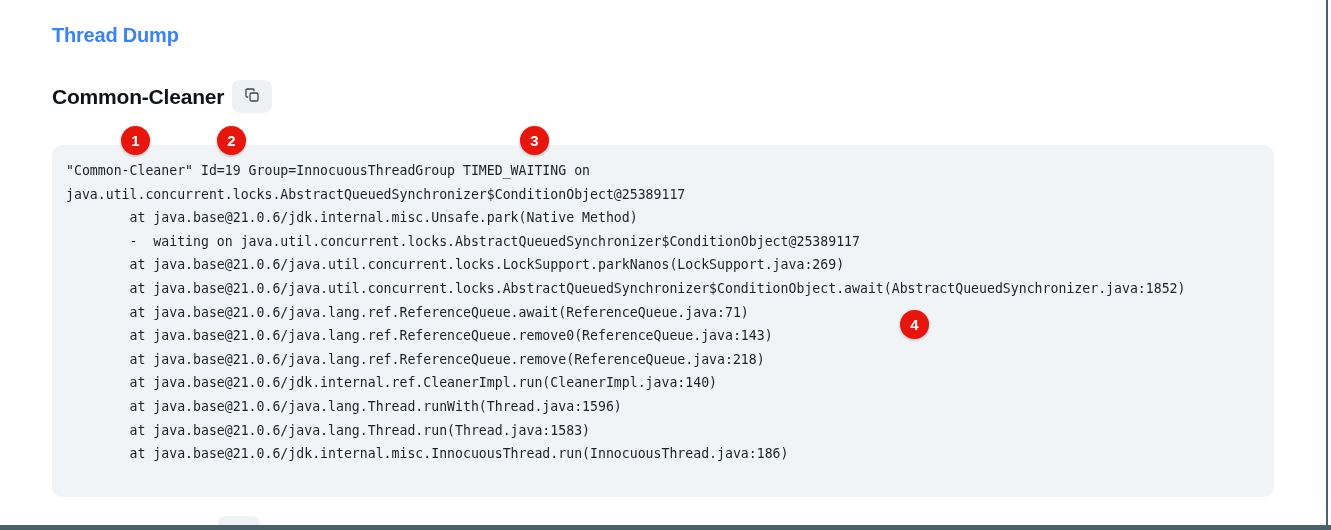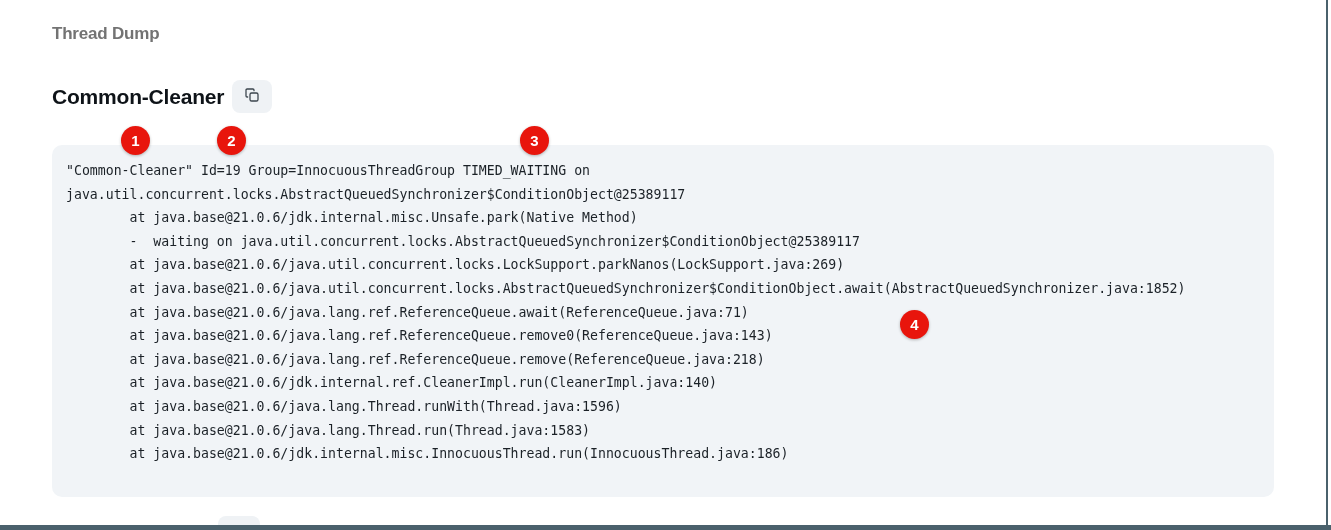--- a/index.html
+++ b/index.html
@@ -41,24 +41,24 @@
     left: 0;
     top: 0;
     width: 1331px;
     height: 525px;
   }
 
   .page-title {
     position: absolute;
     left: 52px;
     top: 24px;
-    font-size: 17px;
+    font-size: 20px;
     font-weight: bold;
     letter-spacing: -0.2px;
-    color: #737373;
+    color: #3b82f6;
   }
 
   .thread-header {
     position: absolute;
     left: 52px;
     top: 80px;
     display: flex;
     align-items: center;
     gap: 8px;
     justify-content: center;

